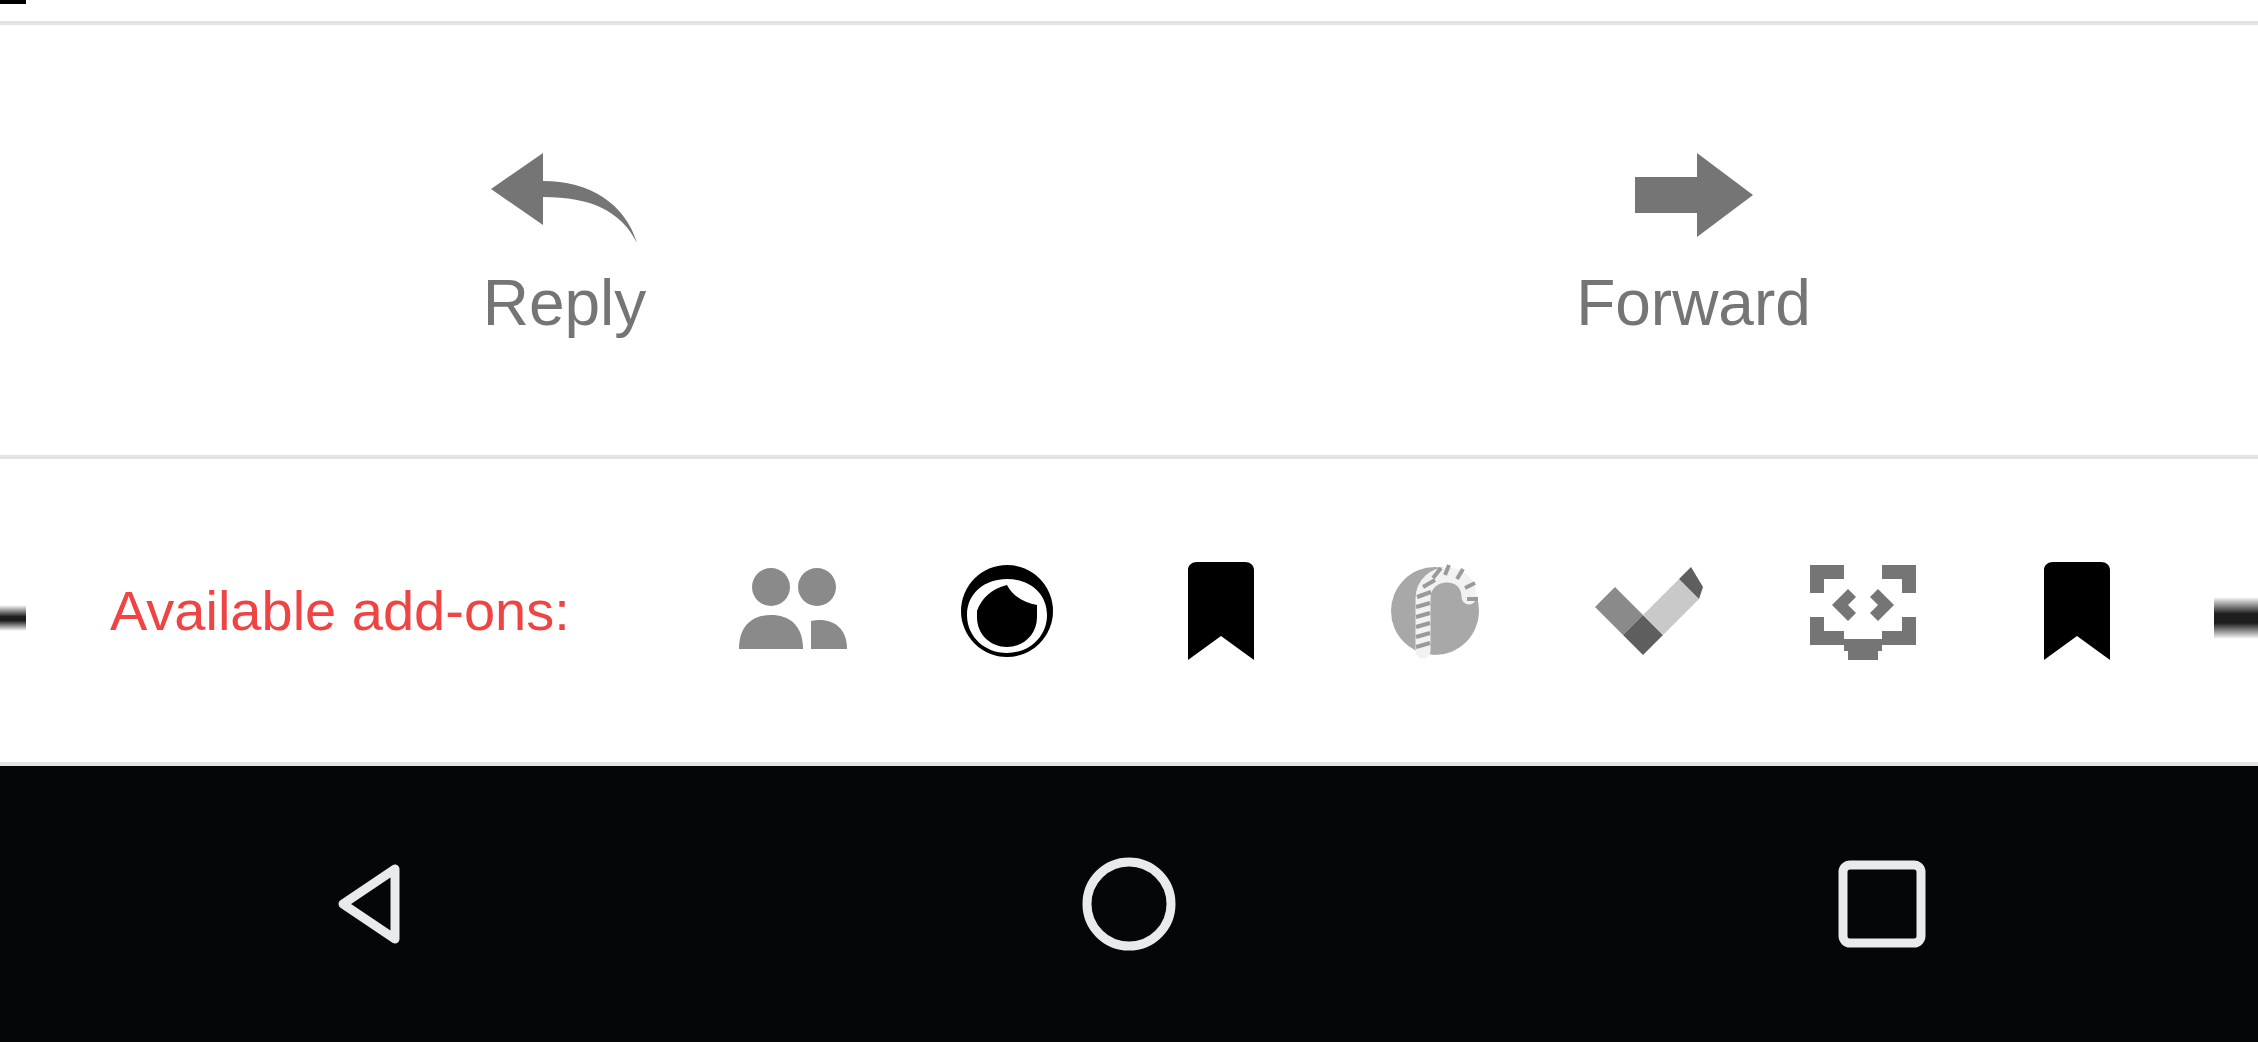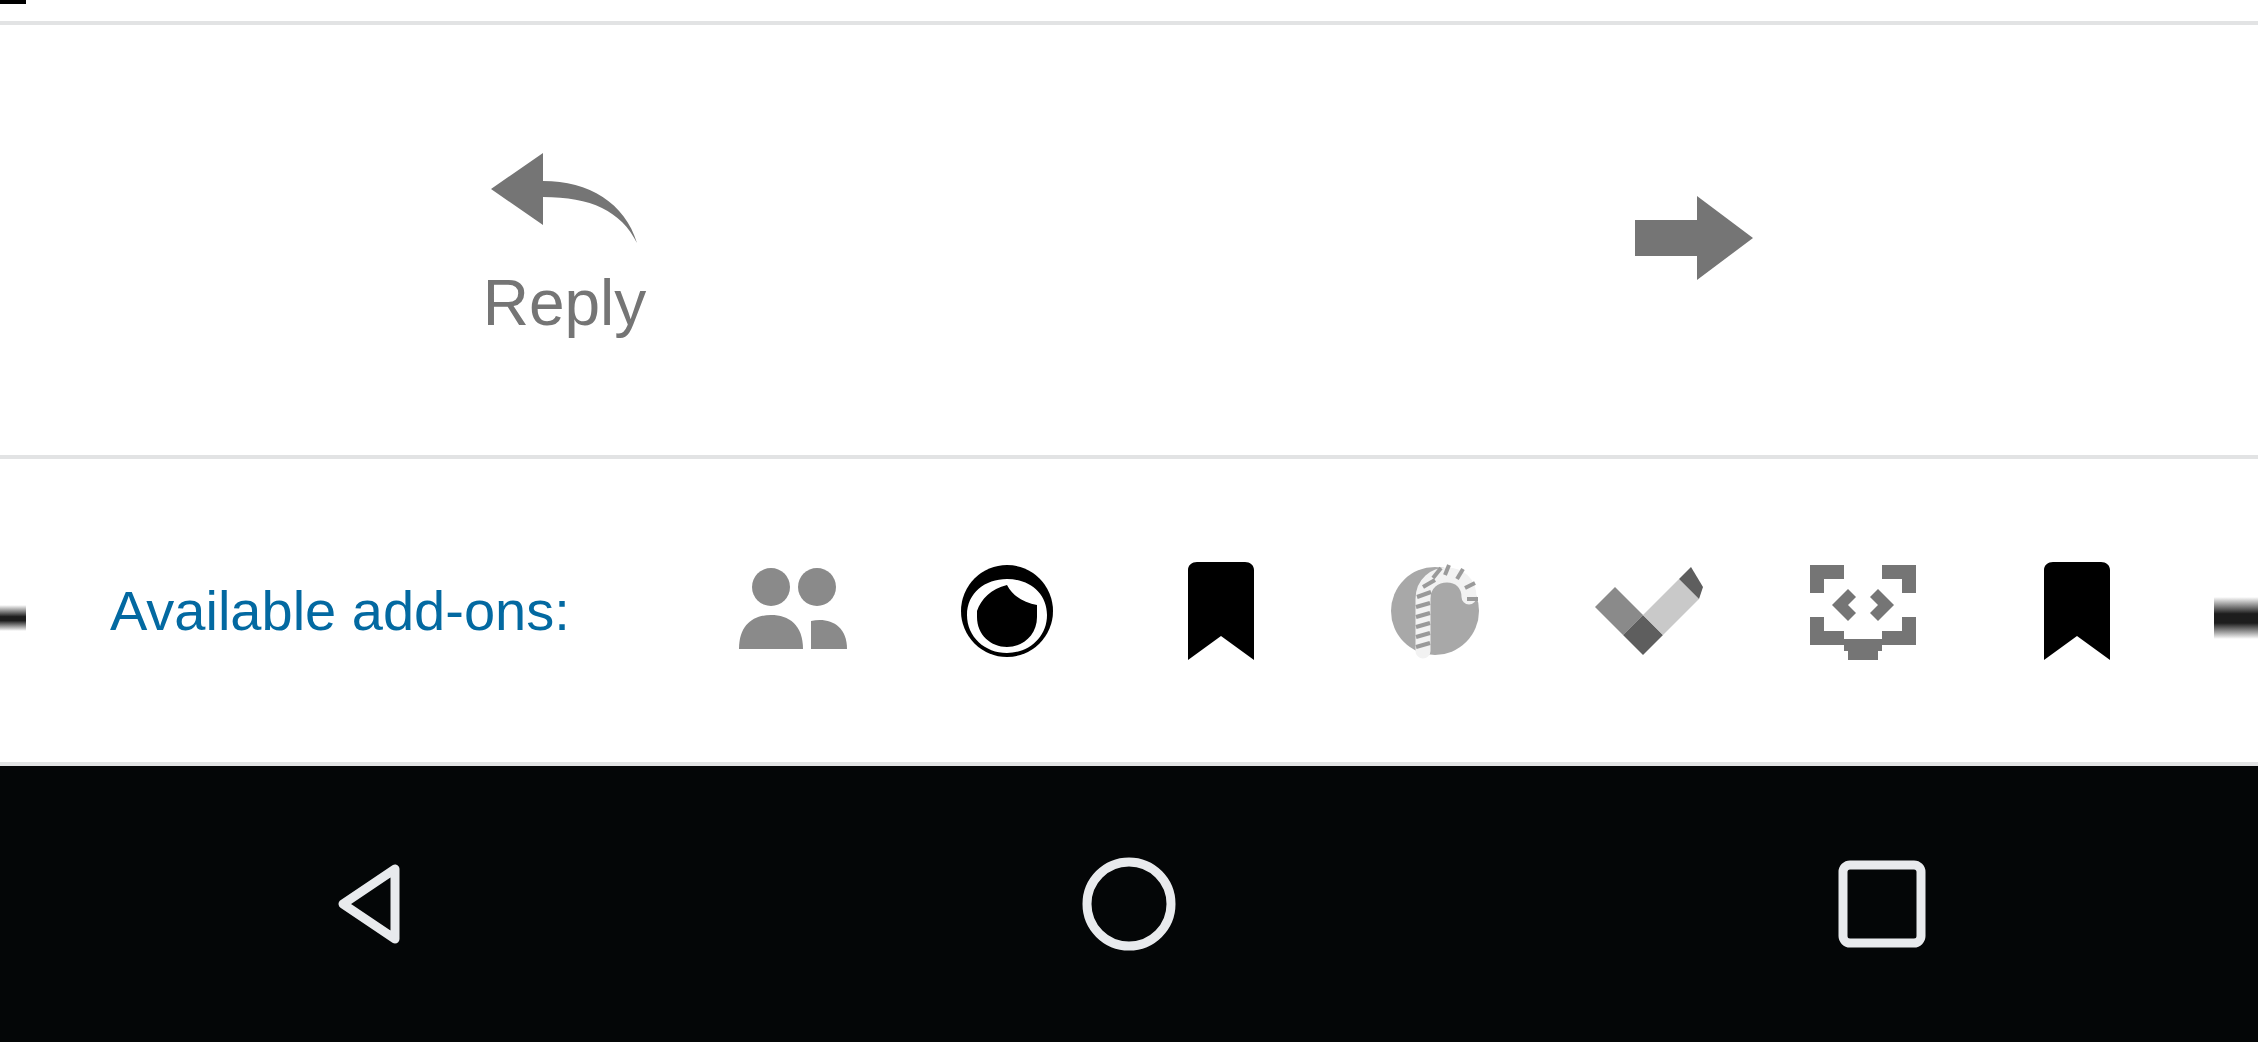--- a/index.html
+++ b/index.html
@@ -104,21 +104,21 @@
     background: linear-gradient(to bottom, #ffffff 0%, #1d1d1d 40%, #1d1d1d 62%, #ffffff 100%);
   }
   .addons-label {
     position: absolute;
     left: 110px;
     top: 0;
     height: 303px;
     display: flex;
     align-items: center;
     font-size: 56px;
-    color: #0369a1;
+    color: #ef4444;
     white-space: nowrap;
     font-family: "Liberation Sans", sans-serif;
   }
   .addons-icons {
     position: absolute;
     left: 720px;
     top: 0;
     height: 303px;
     display: flex;
     align-items: center;
@@ -173,20 +173,21 @@
     <div class="action-label">Reply</div>
   </div>
 
 
   <div class="action-item">
     <div class="action-icon">
       <svg width="130" height="100" viewBox="0 0 130 100" aria-hidden="true">
         <path d="M6 30 L68 30 L68 6 L124 48 L68 90 L68 66 L6 66 Z" fill="#757575"></path>
       </svg>
     </div>
+    <div class="action-label">Forward</div>
   </div>
 
 </div>
 
 <div class="divider middle"></div>
 
 <div class="addons-bar">
 
   <div class="addons-clip-left"></div>
 

